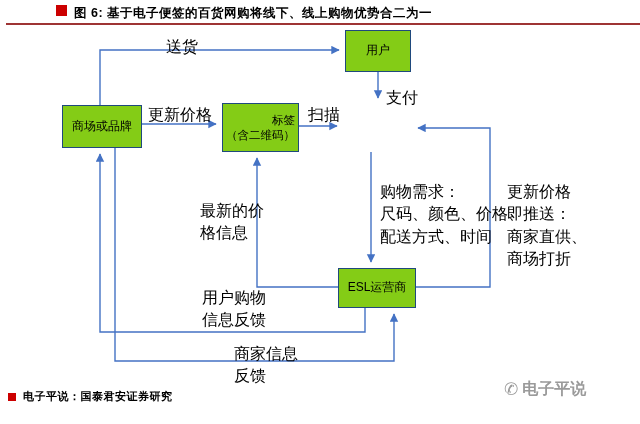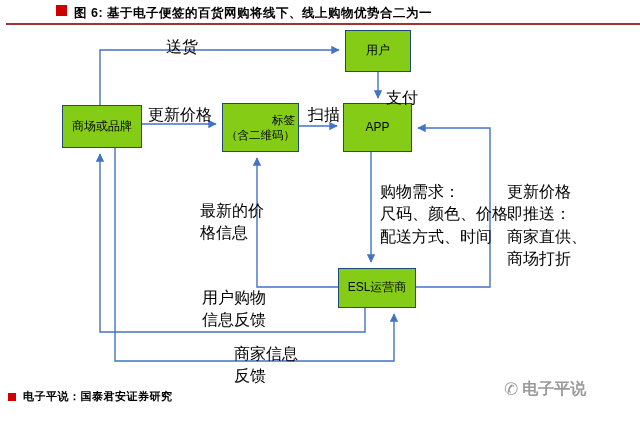--- a/index.html
+++ b/index.html
@@ -71,21 +71,20 @@
     <polyline points="416,287 490,287 490,128 418,128" marker-end="url(#arr)"></polyline>
     <polyline points="338,287 257,287 257,158" marker-end="url(#arr)"></polyline>
     <polyline points="365,308 365,332 100,332 100,154" marker-end="url(#arr)"></polyline>
     <polyline points="115,148 115,361 394,361 394,314" marker-end="url(#arr)"></polyline>
   </svg>
 
   <div class="node node-user">用户</div>
   <div class="node node-mall">商场或品牌</div>
   <div class="node node-tag">标签
 （含二维码）</div>
-  <div class="node node-app">APP</div>
   <div class="node node-esl">ESL运营商</div>
 
   <div class="edge-label lbl-delivery">送货</div>
   <div class="edge-label lbl-pay">支付</div>
   <div class="edge-label lbl-update">更新价格</div>
   <div class="edge-label lbl-scan">扫描</div>
   <div class="edge-label lbl-demand">购物需求：
 尺码、颜色、价格、
 配送方式、时间</div>
   <div class="edge-label lbl-push">更新价格

